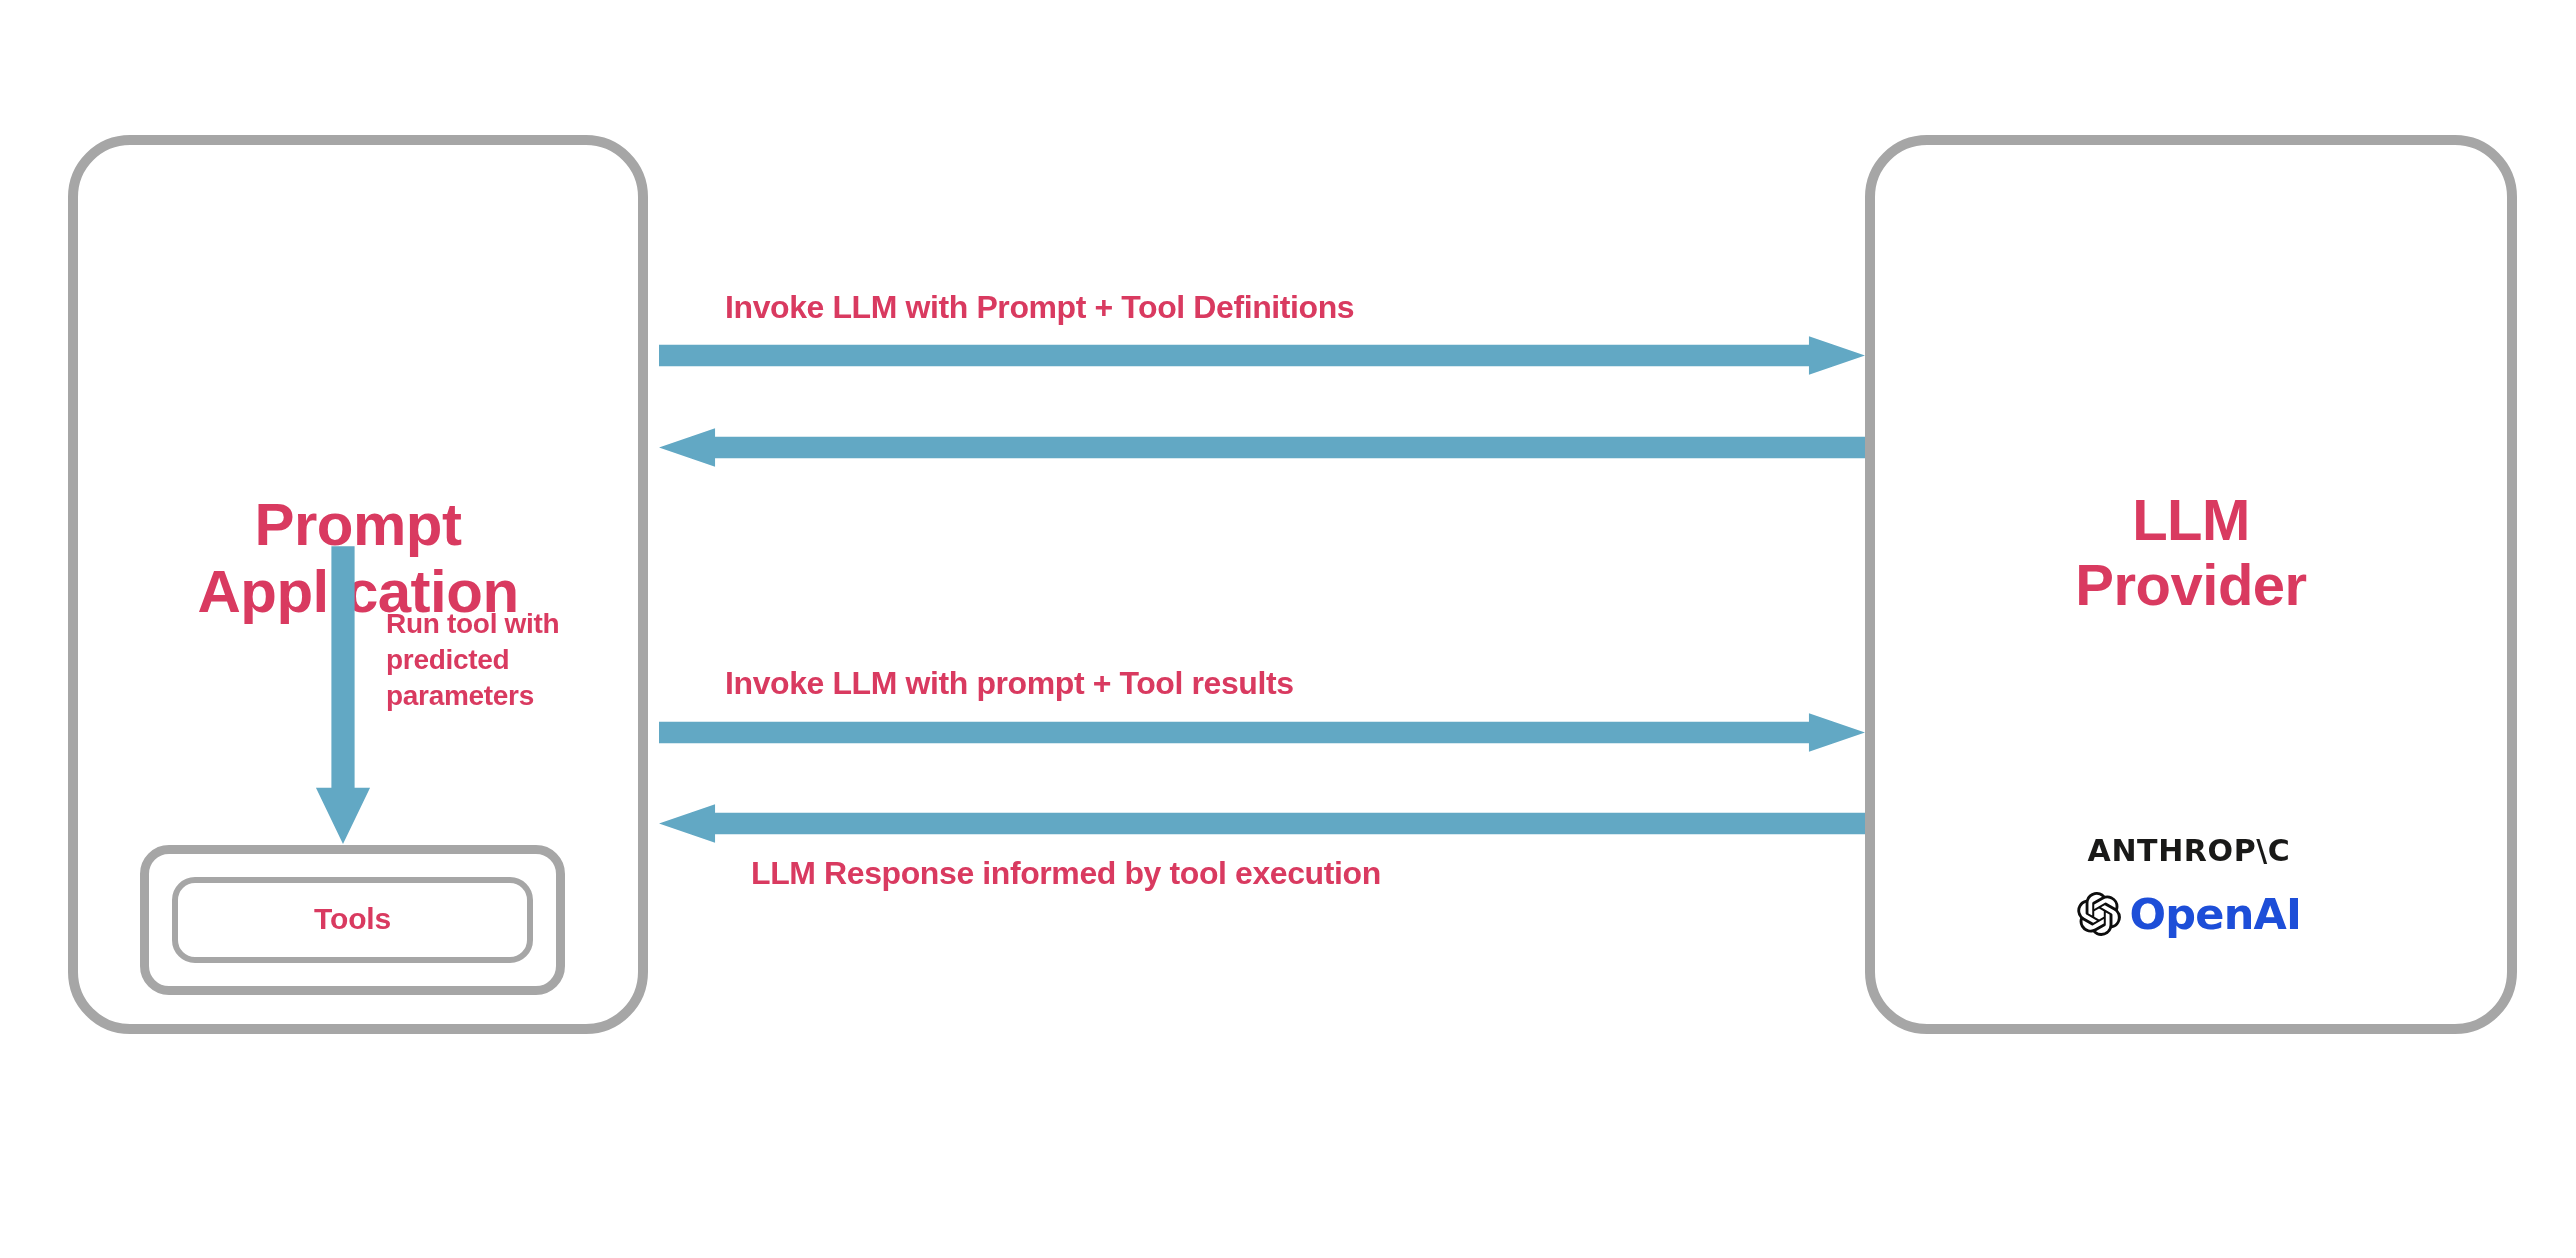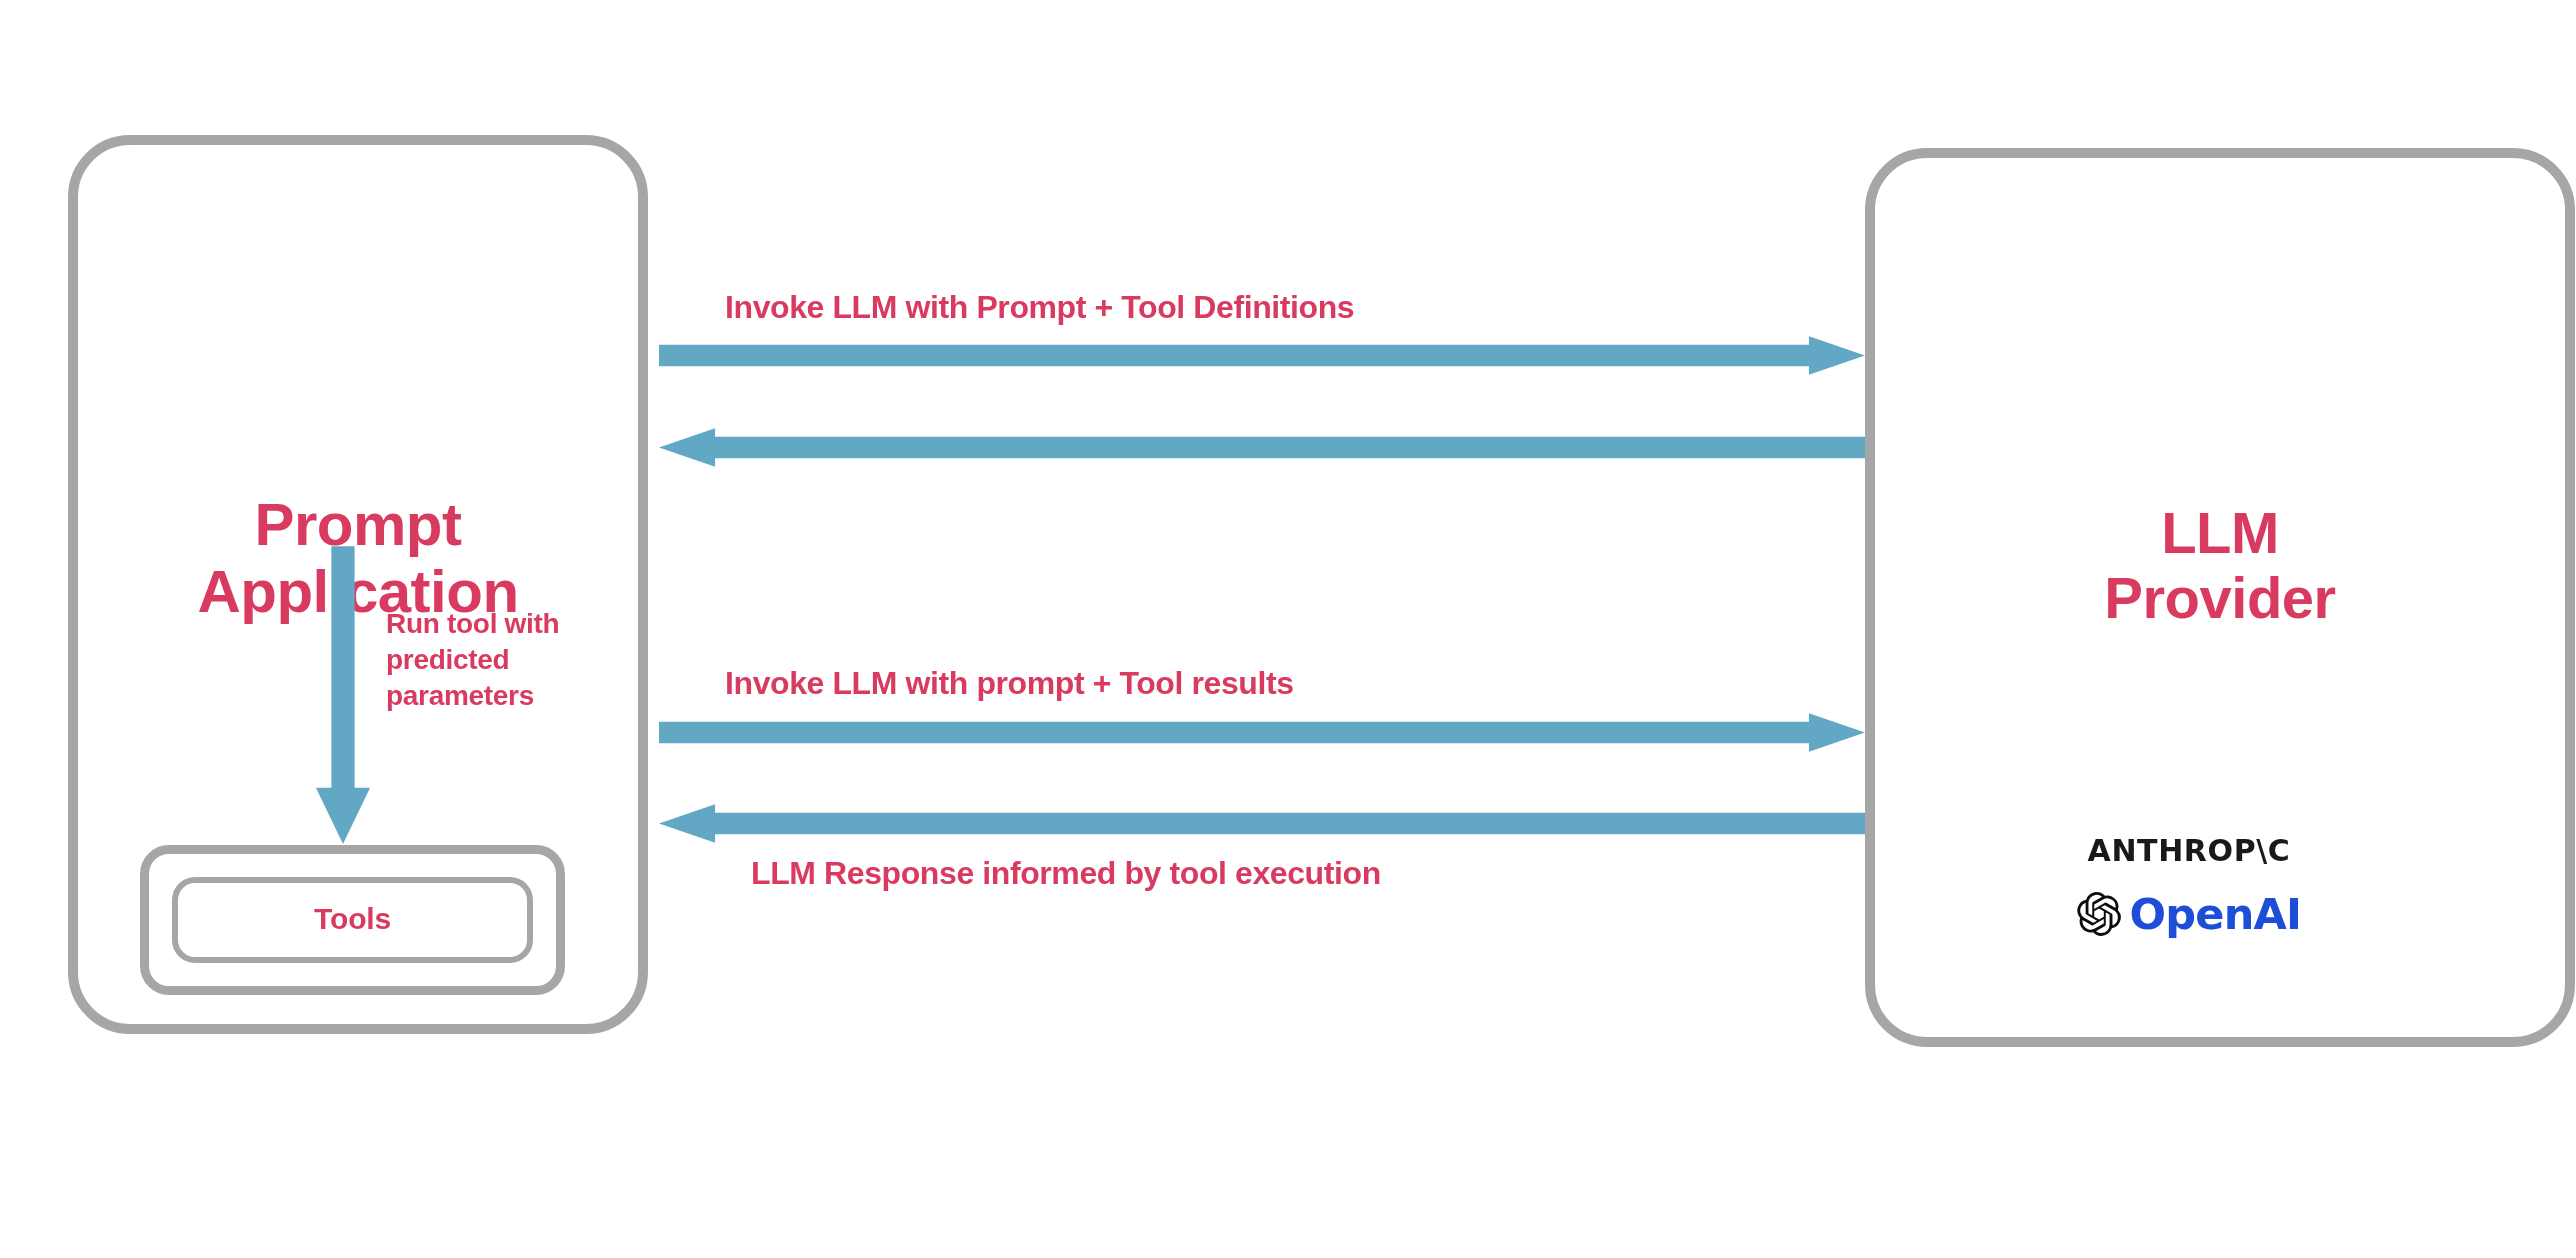--- a/index.html
+++ b/index.html
@@ -28,22 +28,22 @@
     background: #ffffff;
   }
   #client-box {
     left: 68px;
     top: 135px;
     width: 580px;
     height: 899px;
   }
   #provider-box {
     left: 1865px;
-    top: 148px;
-    width: 710px;
+    top: 135px;
+    width: 652px;
     height: 899px;
   }
 
   
   .node-title {
     position: absolute;
     width: 100%;
     text-align: center;
     color: #d93a60;
     font-weight: 700;

